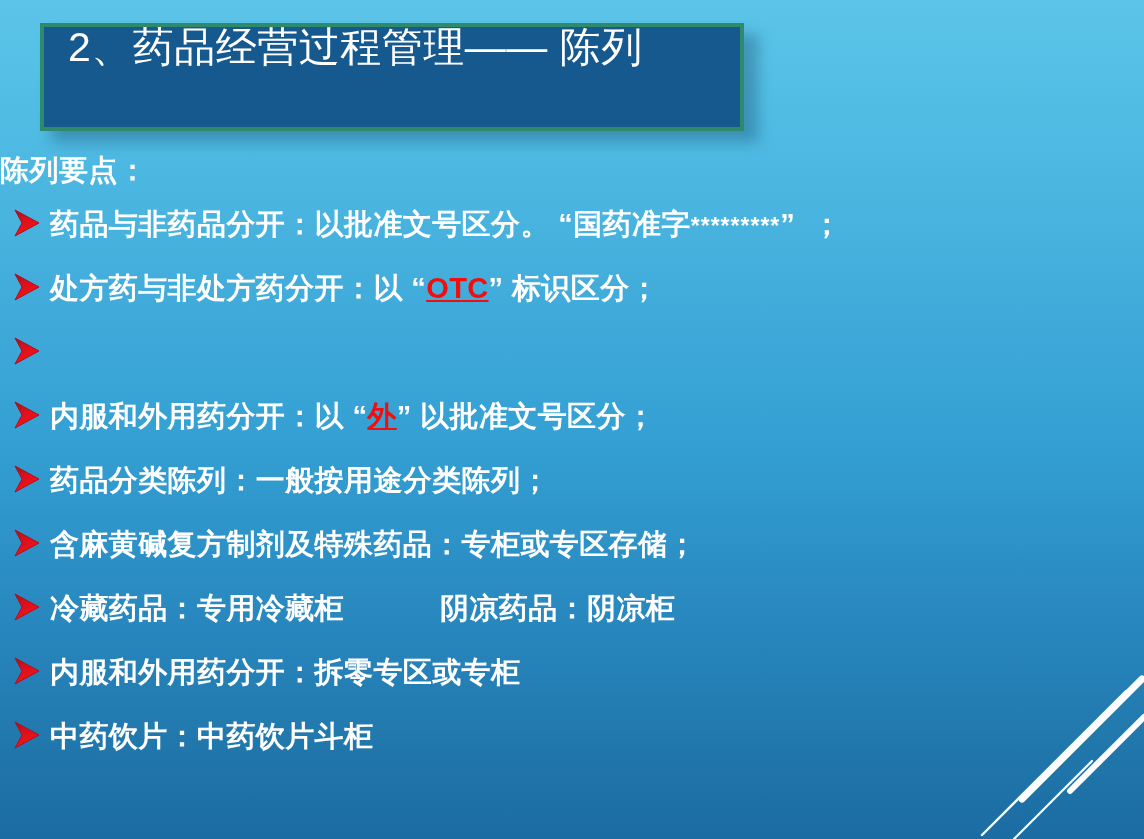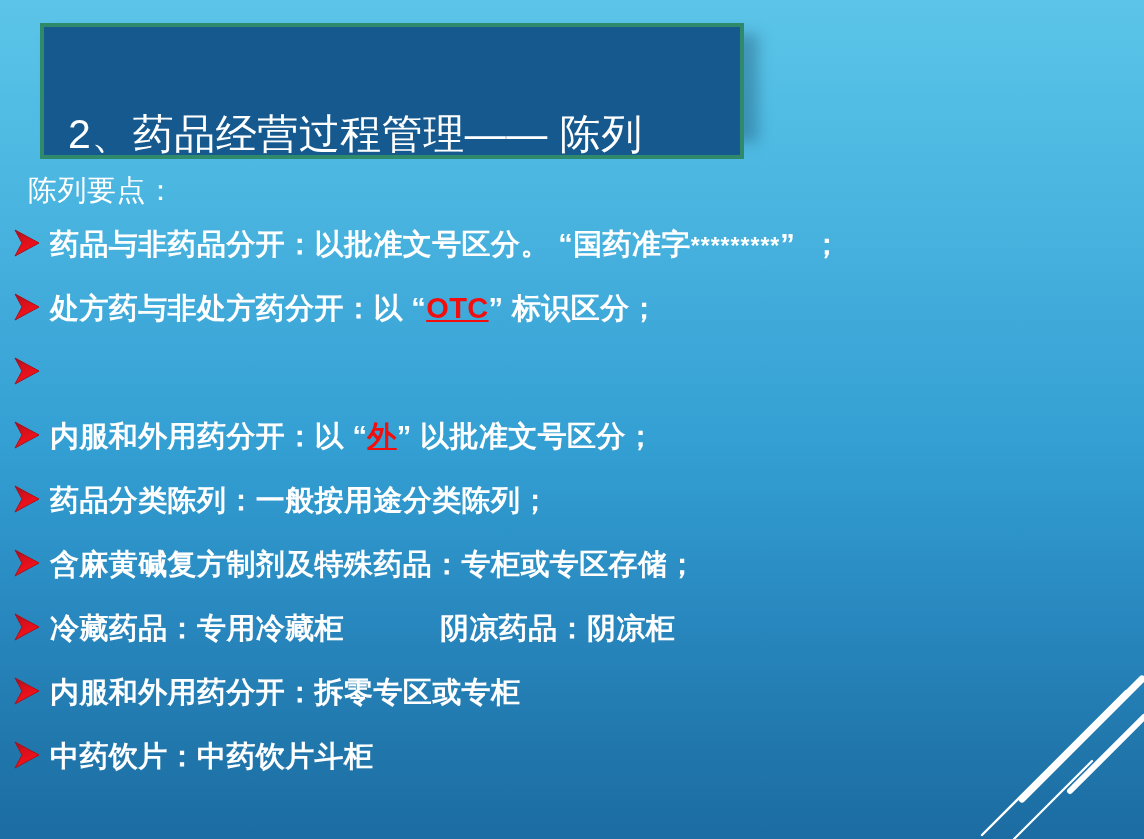--- a/index.html
+++ b/index.html
@@ -44,52 +44,50 @@
   .title-shadow {
     position:absolute;
     left:52px; top:34px;
     width:706px; height:108px;
     background:rgba(10,50,75,0.30);
     filter:blur(7px);
   }
   .title-box {
     position:absolute;
     left:40px; top:23px;
-    width:704px; height:136px;
+    width:704px; height:108px;
     background:#15598f;
     border:4px solid #2f8a6c;
     display:flex;
-    align-items:flex-end;
+    align-items:flex-start;
   }
   .title-text {
     color:#ffffff;
     font-size:41px;
     line-height:1;
     letter-spacing:0.5px;
     padding-left:24px;
     white-space:nowrap;
     font-weight:400;
   }
 
   
   .body-wrap {
     position:absolute;
     left:0; top:150px;
     width:1144px;
   }
 
   .heading {
     font-size:29px;
-    font-weight:normal;
+    font-weight:bold;
     color:#ffffff;
-    padding-left:28px;
     letter-spacing:0.5px;
     height:54px;
     line-height:40px;
-    margin-top:20px;
   }
 
   .bullets { list-style:none; }
 
   .bullet-row {
     display:flex;
     align-items:flex-start;
     height:64px;
     padding-left:12px;
   }

